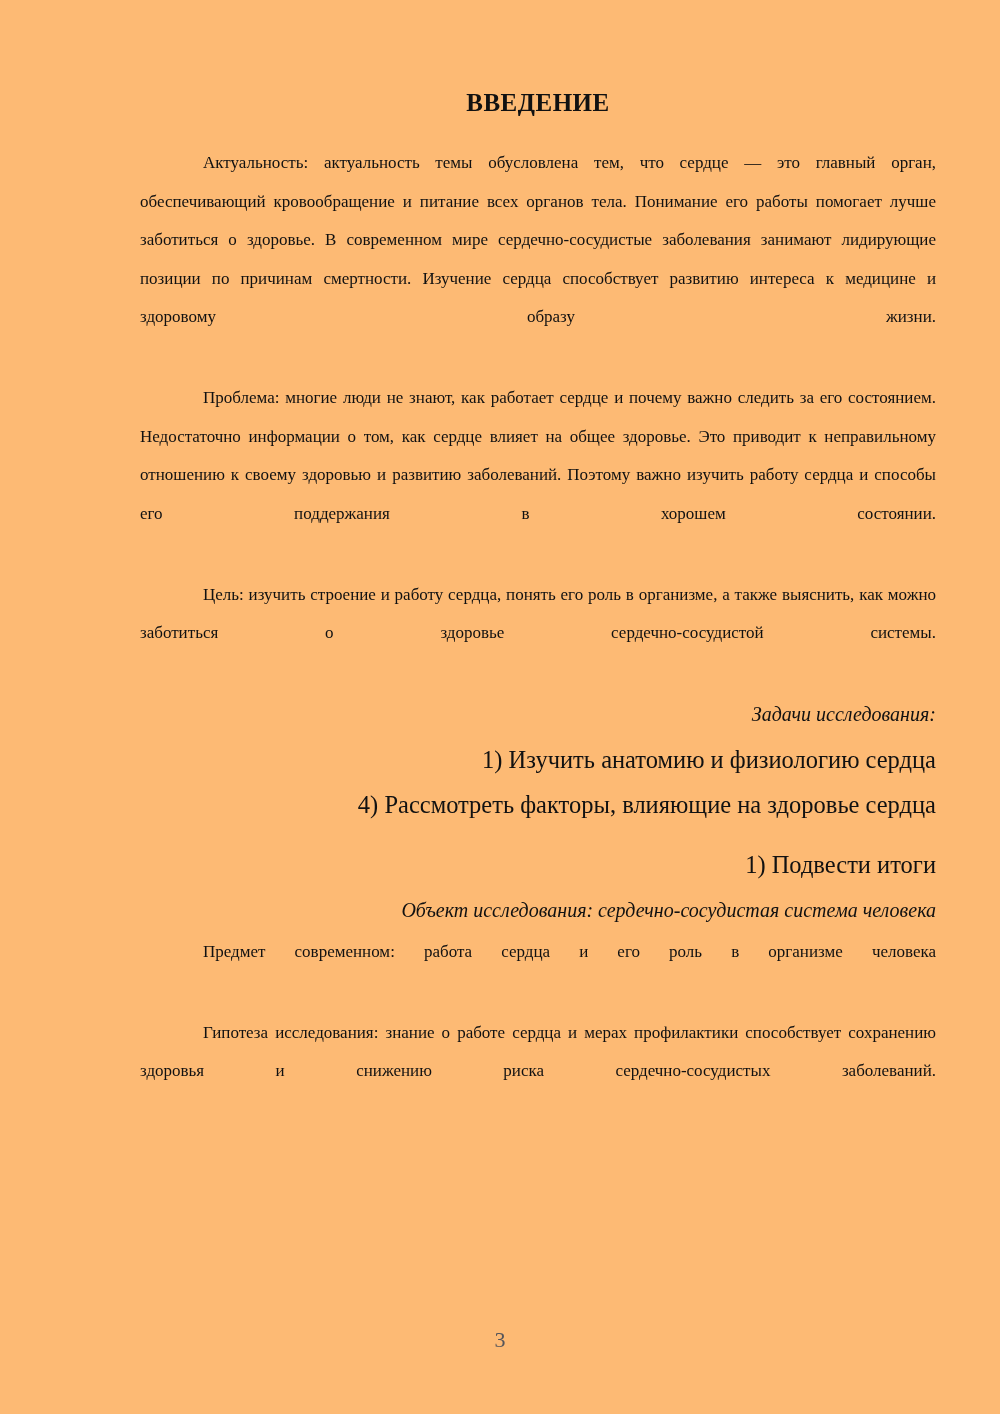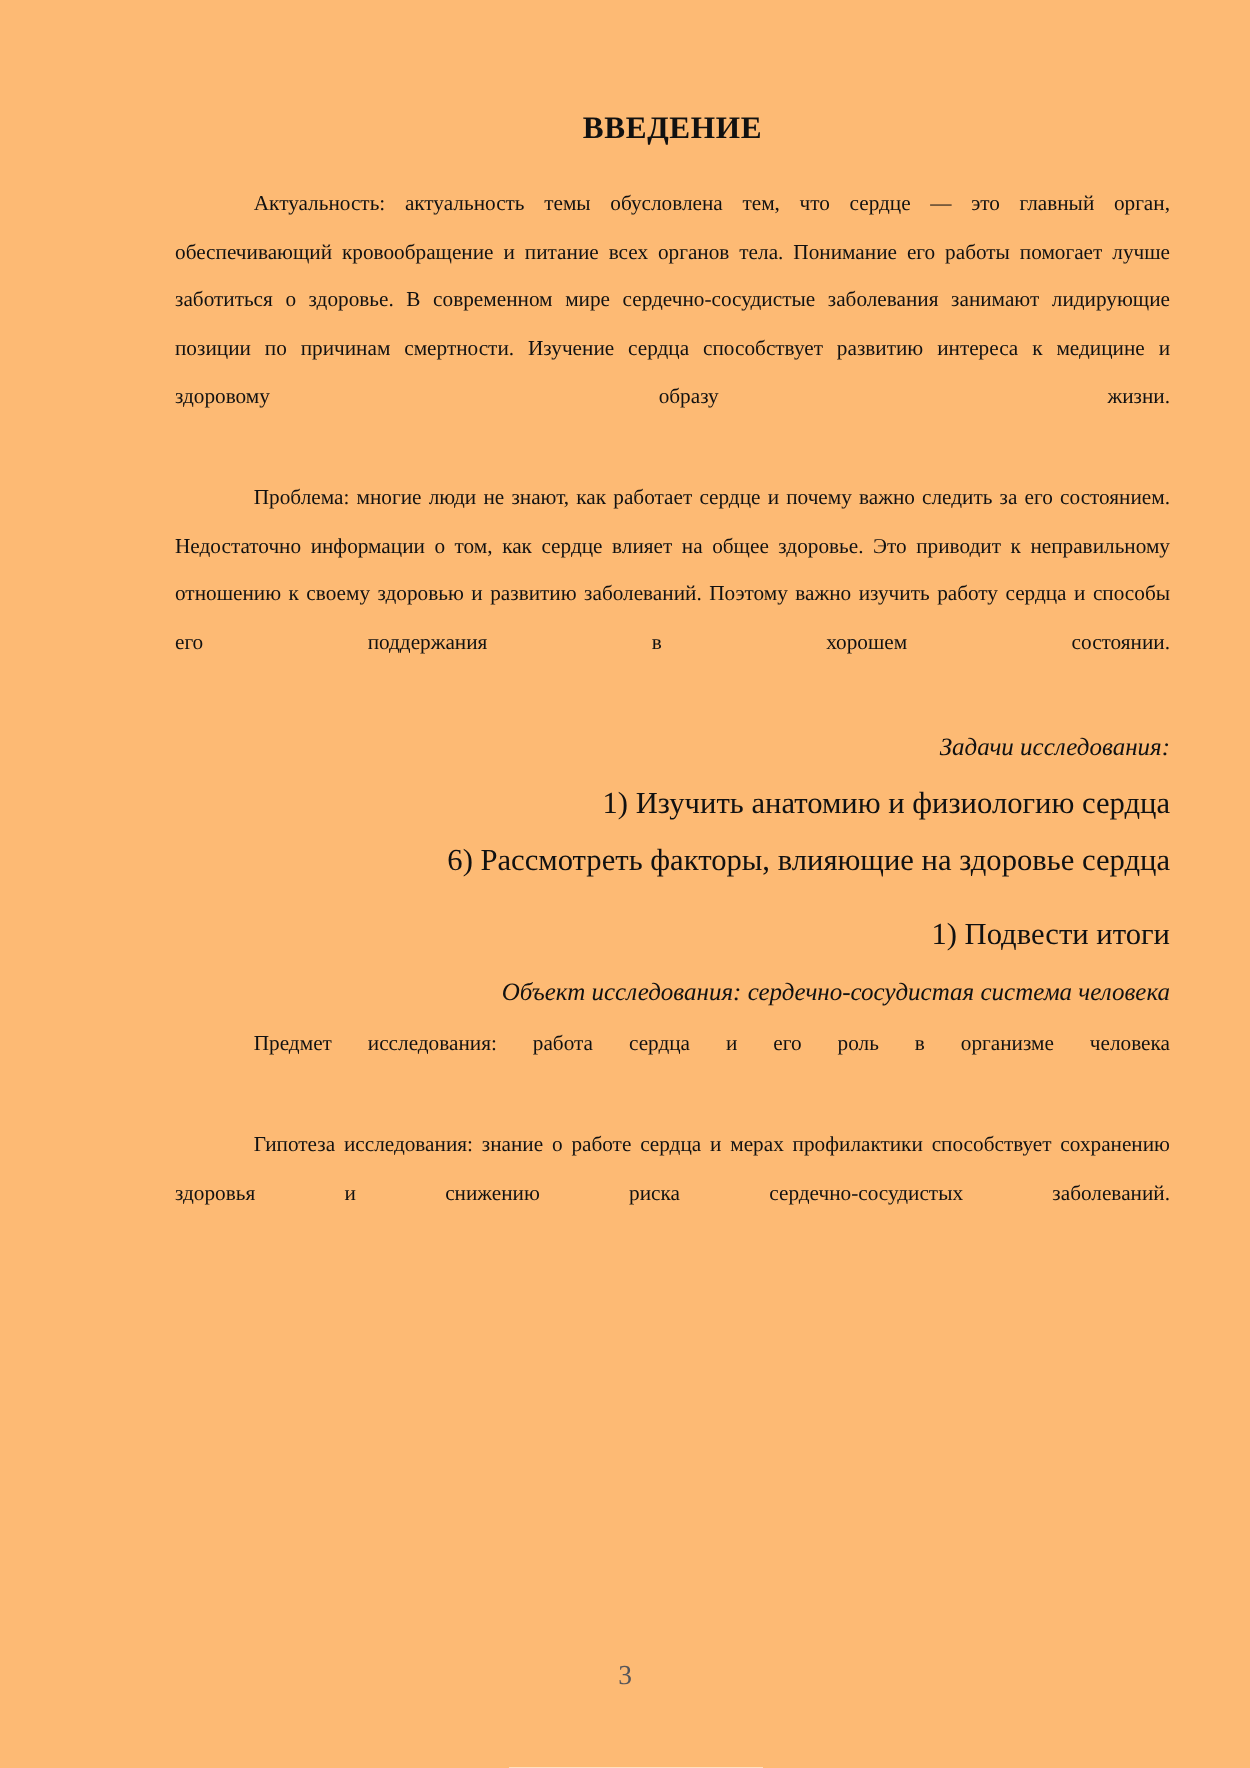--- a/index.html
+++ b/index.html
@@ -114,50 +114,51 @@
     <h1 class="doc-title">ВВЕДЕНИЕ</h1>
 
     <p class="para">Актуальность: актуальность темы обусловлена тем, что сердце — это главный орган, обеспечивающий кровообращение и питание всех органов тела. Понимание его работы помогает лучше заботиться о здоровье. В современном мире сердечно-сосудистые заболевания занимают лидирующие позиции по причинам смертности. Изучение сердца способствует развитию интереса к медицине и здоровому образу жизни.</p>
 
     <div class="gap-sm"></div>
 
     <p class="para">Проблема: многие люди не знают, как работает сердце и почему важно следить за его состоянием. Недостаточно информации о том, как сердце влияет на общее здоровье. Это приводит к неправильному отношению к своему здоровью и развитию заболеваний. Поэтому важно изучить работу сердца и способы его поддержания в хорошем состоянии.</p>
 
     <div class="gap-sm"></div>
 
+    <p class="para">Цель: изучить строение и работу сердца, понять его роль в организме, а также выяснить, как можно заботиться о здоровье сердечно-сосудистой системы.</p>
 
     <div class="gap-sm"></div>
 
     <p class="plain">Задачи исследования:</p>
 
     <div class="gap-md"></div>
 
     <p class="list-item no-stretch">1) Изучить анатомию и физиологию сердца</p>
 
     <div class="gap-md"></div>
 
-    <p class="list-item no-stretch">6) Рассмотреть факторы, влияющие на здоровье сердца</p>
+    <p class="list-item no-stretch">4) Рассмотреть факторы, влияющие на здоровье сердца</p>
 
     <div class="gap-md"></div>
 
 
     <div class="gap-md"></div>
 
 
     <div class="gap-md"></div>
 
     <p class="list-item no-stretch">1) Подвести итоги</p>
 
     <div class="gap-md"></div>
 
     <p class="plain">Объект исследования: сердечно-сосудистая система человека</p>
 
     <div class="gap-sm"></div>
 
-    <p class="para">Предмет исследования: работа сердца и его роль в организме человека</p>
+    <p class="para">Предмет современном: работа сердца и его роль в организме человека</p>
 
     <div class="gap-sm"></div>
 
     <p class="para">Гипотеза исследования: знание о работе сердца и мерах профилактики способствует сохранению здоровья и снижению риска сердечно-сосудистых заболеваний.</p>
 
   </div>
 
   <div class="page-number">3</div>
 
 </div>

